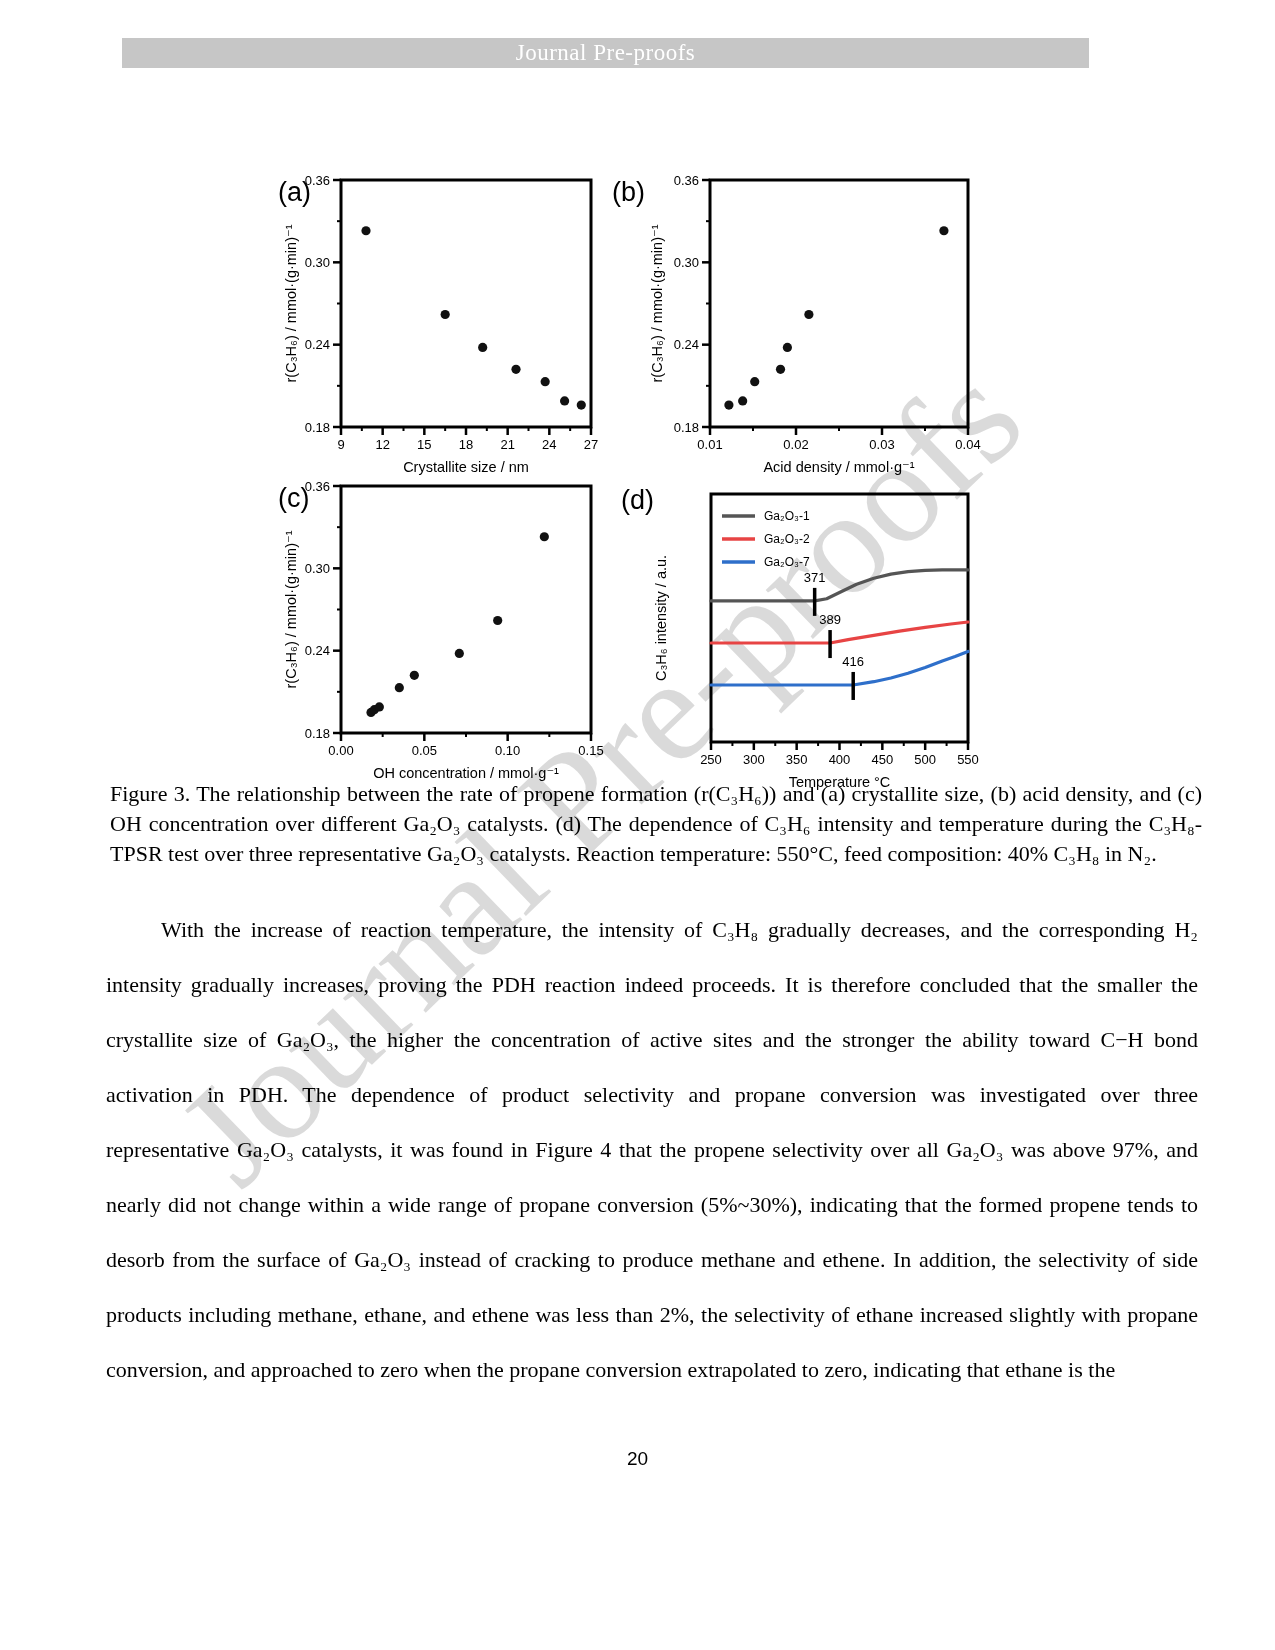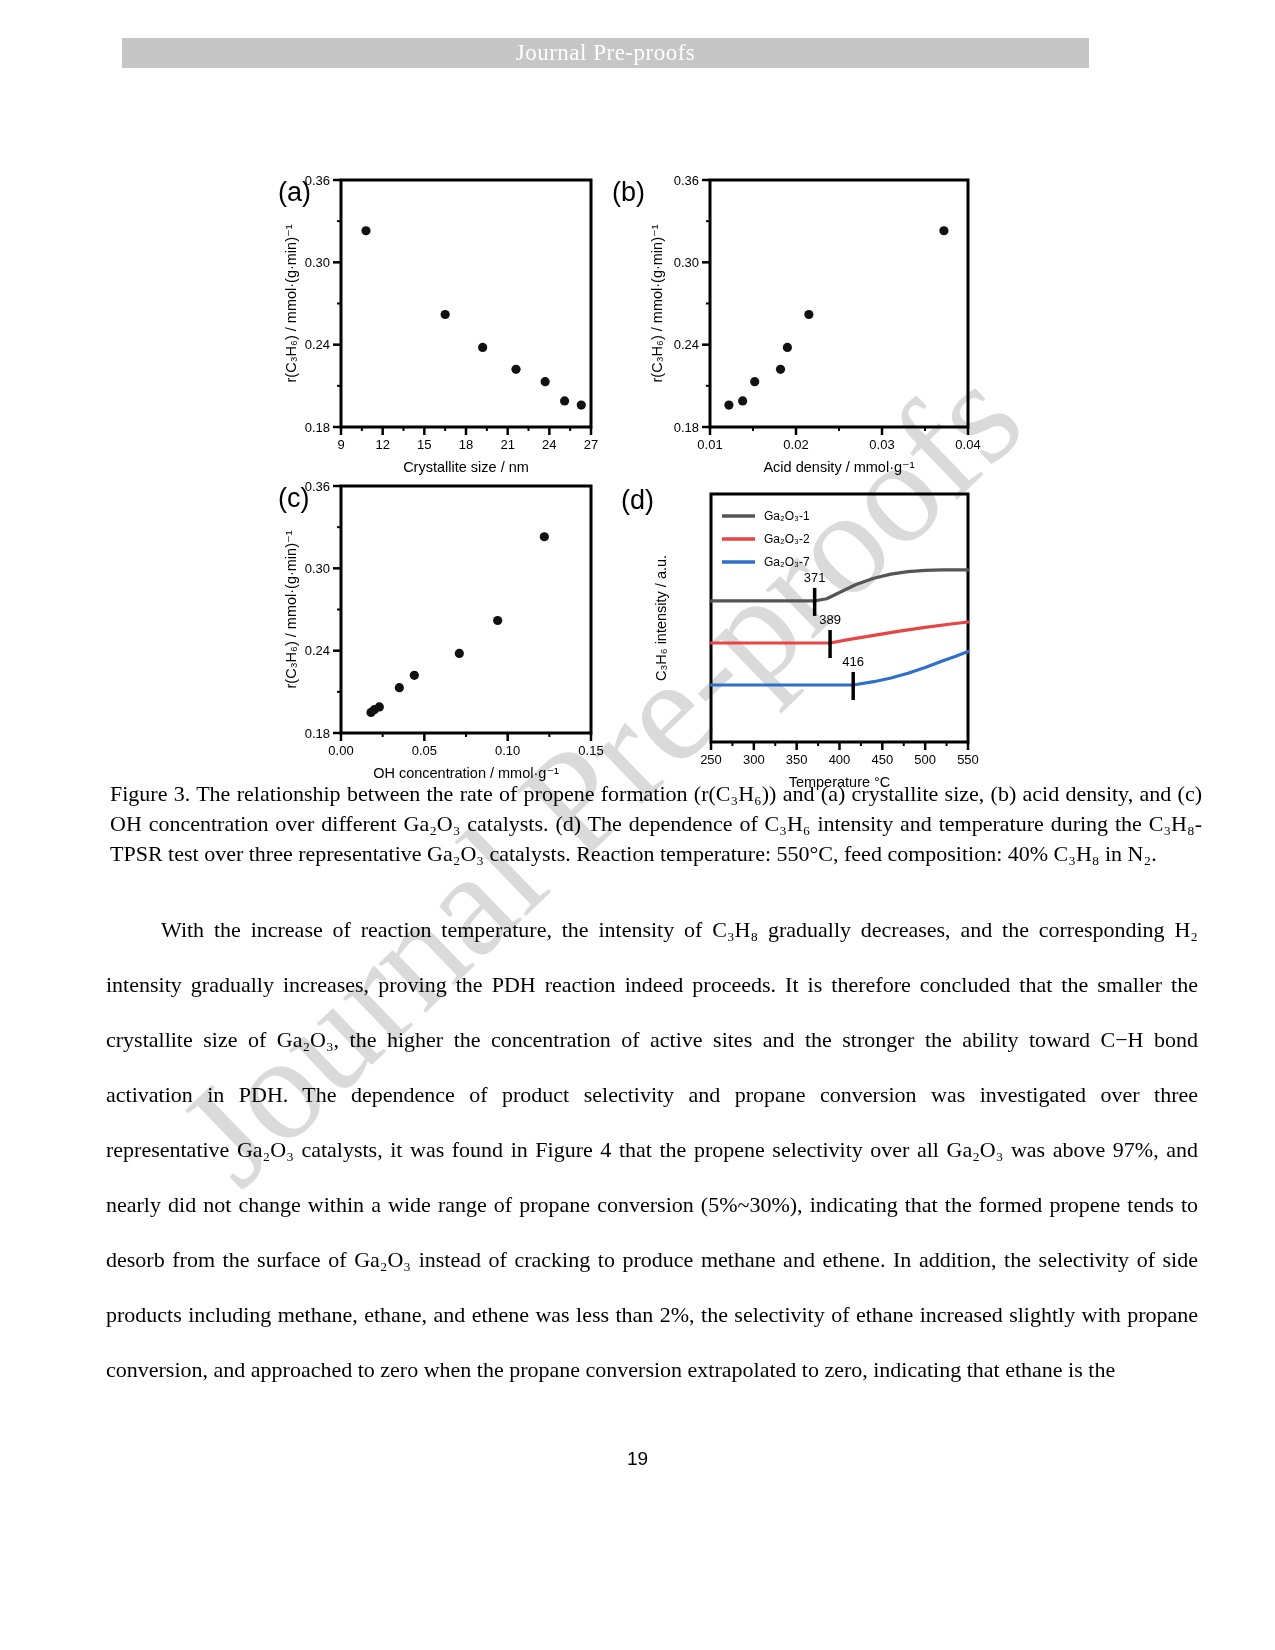--- a/index.html
+++ b/index.html
@@ -224,13 +224,13 @@
           <text x="247.20666666666668" y="222.96" text-anchor="middle" font-size="13" fill="#000" style="font-family:&quot;Liberation Sans&quot;,&quot;DejaVu Sans&quot;,sans-serif">416</text>
         </g>
         <text x="15" y="66" font-size="27" fill="#000" style="font-family:&quot;Liberation Sans&quot;,&quot;DejaVu Sans&quot;,sans-serif">(d)</text>
       </svg></div>
 </div>
 
 <p class="caption">Figure 3. The relationship between the rate of propene formation (r(C₃H₆)) and (a) crystallite size, (b) acid density, and (c) OH concentration over different Ga₂O₃ catalysts. (d) The dependence of C₃H₆ intensity and temperature during the C₃H₈-TPSR test over three representative Ga₂O₃ catalysts. Reaction temperature: 550°C, feed composition: 40% C₃H₈ in N₂.</p>
 
 <p class="body-text">With the increase of reaction temperature, the intensity of C₃H₈ gradually decreases, and the corresponding H₂ intensity gradually increases, proving the PDH reaction indeed proceeds. It is therefore concluded that the smaller the crystallite size of Ga₂O₃, the higher the concentration of active sites and the stronger the ability toward C−H bond activation in PDH. The dependence of product selectivity and propane conversion was investigated over three representative Ga₂O₃ catalysts, it was found in Figure 4 that the propene selectivity over all Ga₂O₃ was above 97%, and nearly did not change within a wide range of propane conversion (5%~30%), indicating that the formed propene tends to desorb from the surface of Ga₂O₃ instead of cracking to produce methane and ethene. In addition, the selectivity of side products including methane, ethane, and ethene was less than 2%, the selectivity of ethane increased slightly with propane conversion, and approached to zero when the propane conversion extrapolated to zero, indicating that ethane is the</p>
 
-<div class="page-number">19</div>
+<div class="page-number">20</div>
 
 </body></html>

